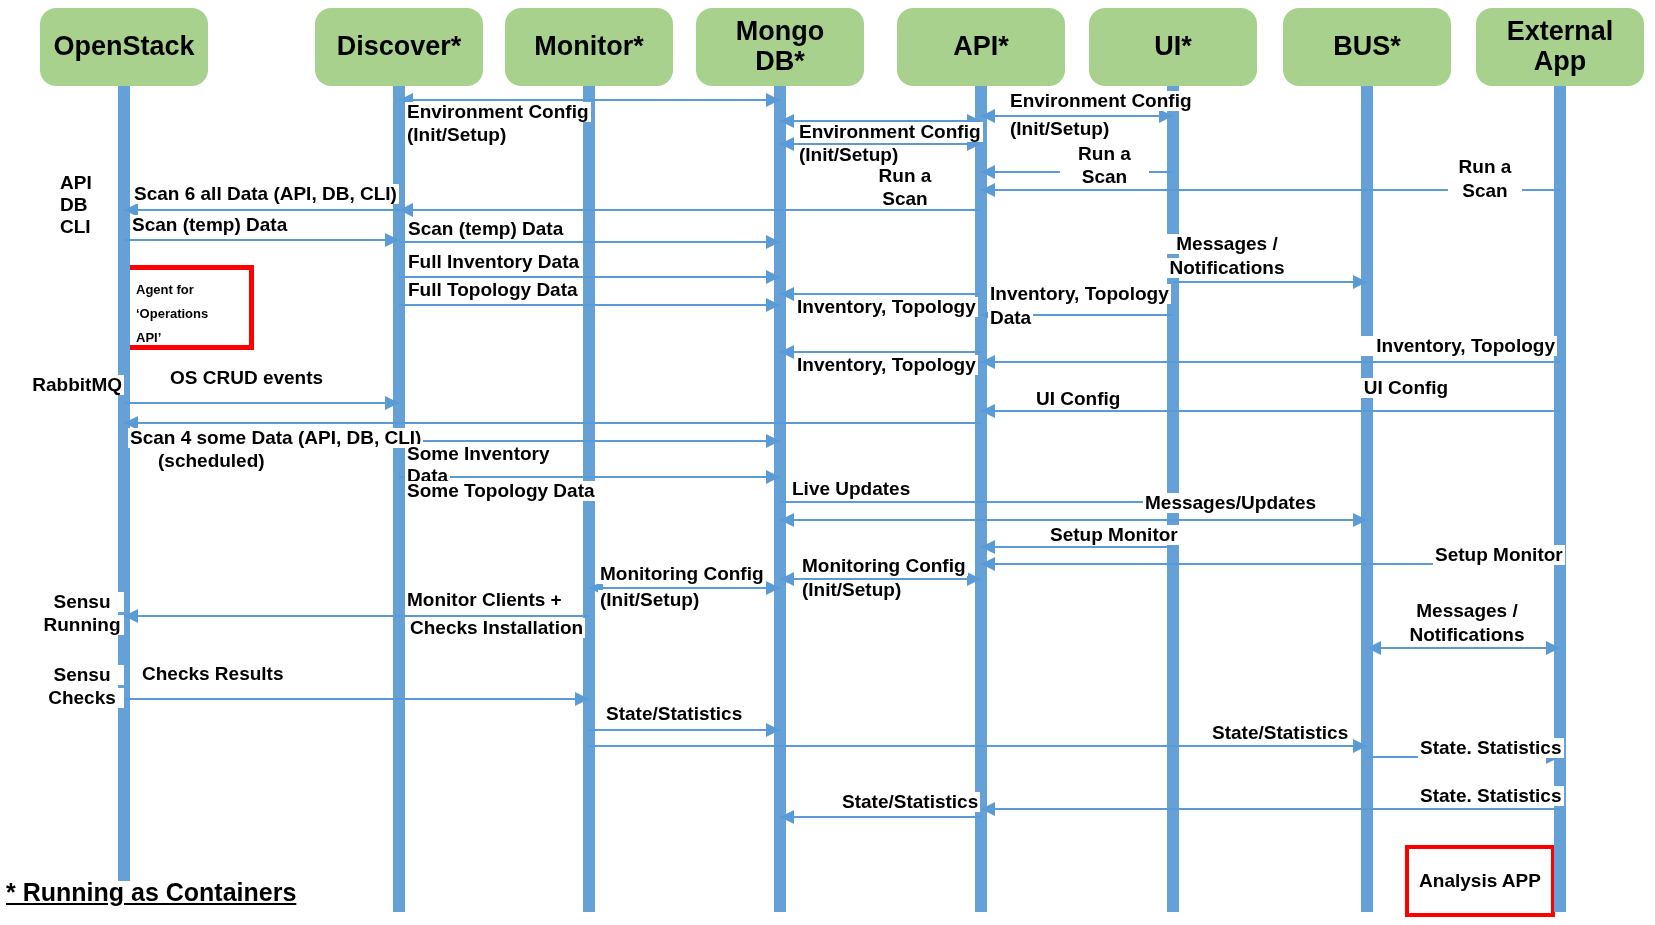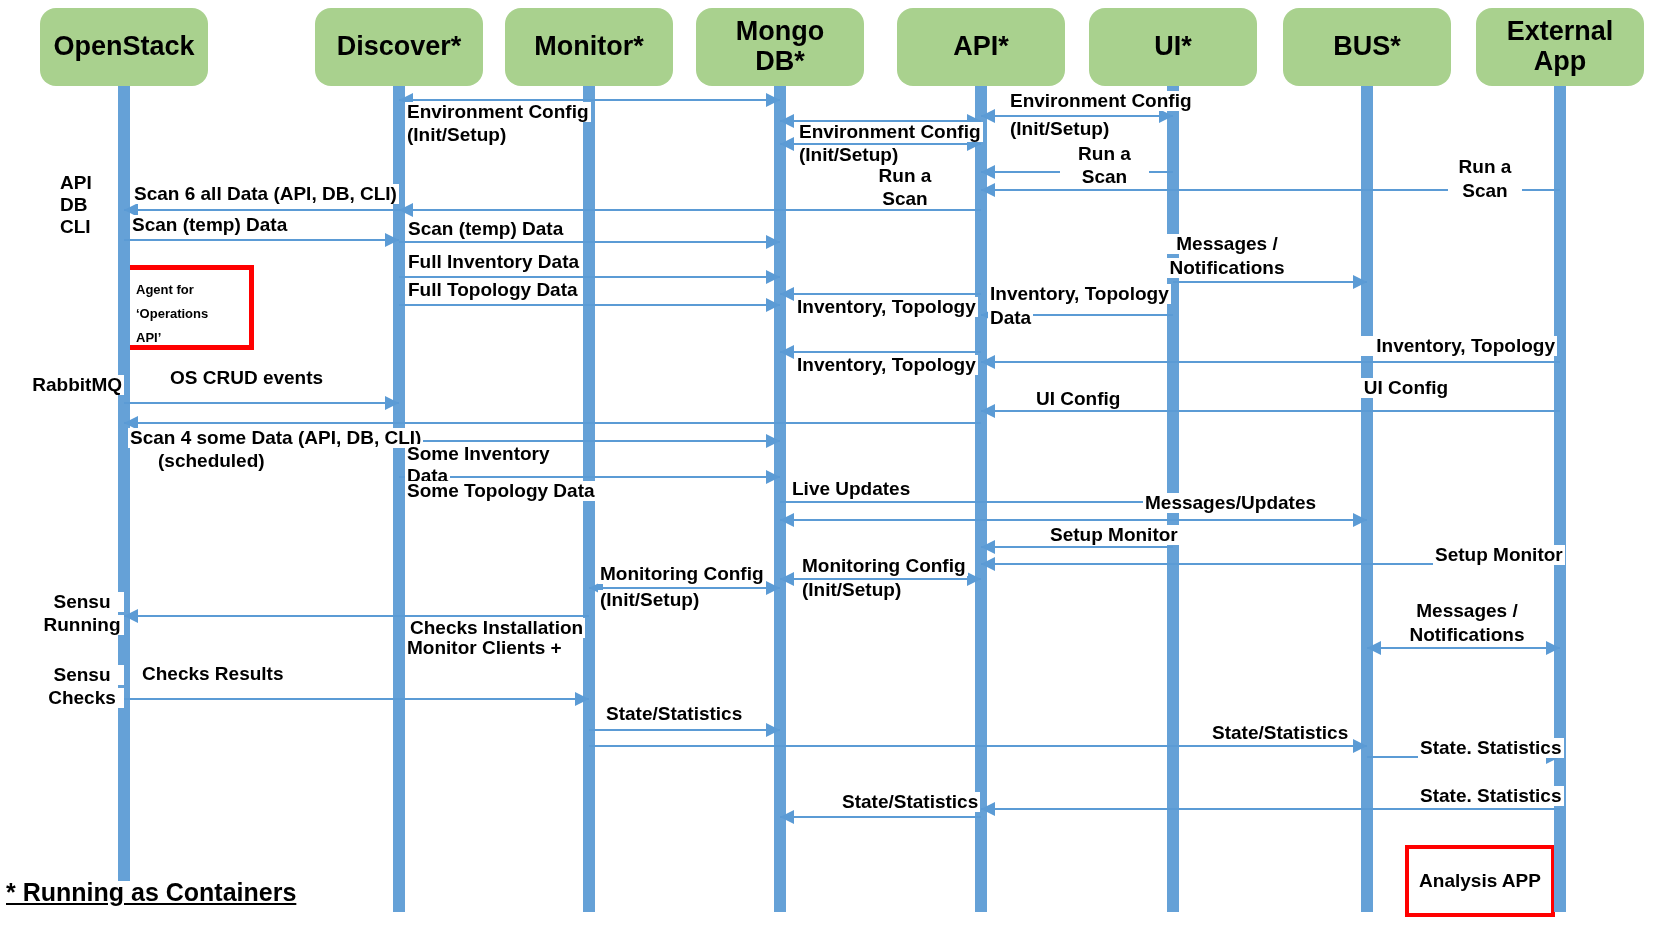--- a/index.html
+++ b/index.html
@@ -159,21 +159,21 @@
     <div class="lbl" style="left: 405px; top: 466px;">Data</div>
     <div class="lbl" style="left: 405px; top: 481px;">Some Topology Data</div>
     <div class="lbl" style="left: 790px; top: 479px;">Live Updates</div>
     <div class="lbl" style="left: 1143px; top: 493px;">Messages/Updates</div>
     <div class="lbl" style="left: 1048px; top: 525px;">Setup Monitor</div>
     <div class="lbl" style="left: 1433px; top: 545px;">Setup Monitor</div>
     <div class="lbl" style="left: 598px; top: 564px;">Monitoring Config</div>
     <div class="lbl" style="left: 598px; top: 590px;">(Init/Setup)</div>
     <div class="lbl" style="left: 800px; top: 556px;">Monitoring Config</div>
     <div class="lbl" style="left: 800px; top: 580px;">(Init/Setup)</div>
-    <div class="lbl" style="left: 405px; top: 590px; margin-top: 48px;">Monitor Clients +</div>
+    <div class="lbl" style="left: 405px; top: 590px;">Monitor Clients +</div>
     <div class="lbl" style="left: 408px; top: 618px;">Checks Installation</div>
     <div class="lbl" style="left: 40px; top: 592px; width: 80px; white-space: normal; text-align: center;">Sensu</div>
     <div class="lbl" style="left: 40px; top: 615px; width: 80px; white-space: normal; text-align: center;">Running</div>
     <div class="lbl" style="left: 1395px; top: 601px; width: 140px; white-space: normal; text-align: center;">Messages /</div>
     <div class="lbl" style="left: 1395px; top: 625px; width: 140px; white-space: normal; text-align: center;">Notifications</div>
     <div class="lbl" style="left: 140px; top: 664px;">Checks Results</div>
     <div class="lbl" style="left: 40px; top: 665px; width: 80px; white-space: normal; text-align: center;">Sensu</div>
     <div class="lbl" style="left: 40px; top: 688px; width: 80px; white-space: normal; text-align: center;">Checks</div>
     <div class="lbl" style="left: 604px; top: 704px;">State/Statistics</div>
     <div class="lbl" style="left: 1210px; top: 723px;">State/Statistics</div>

